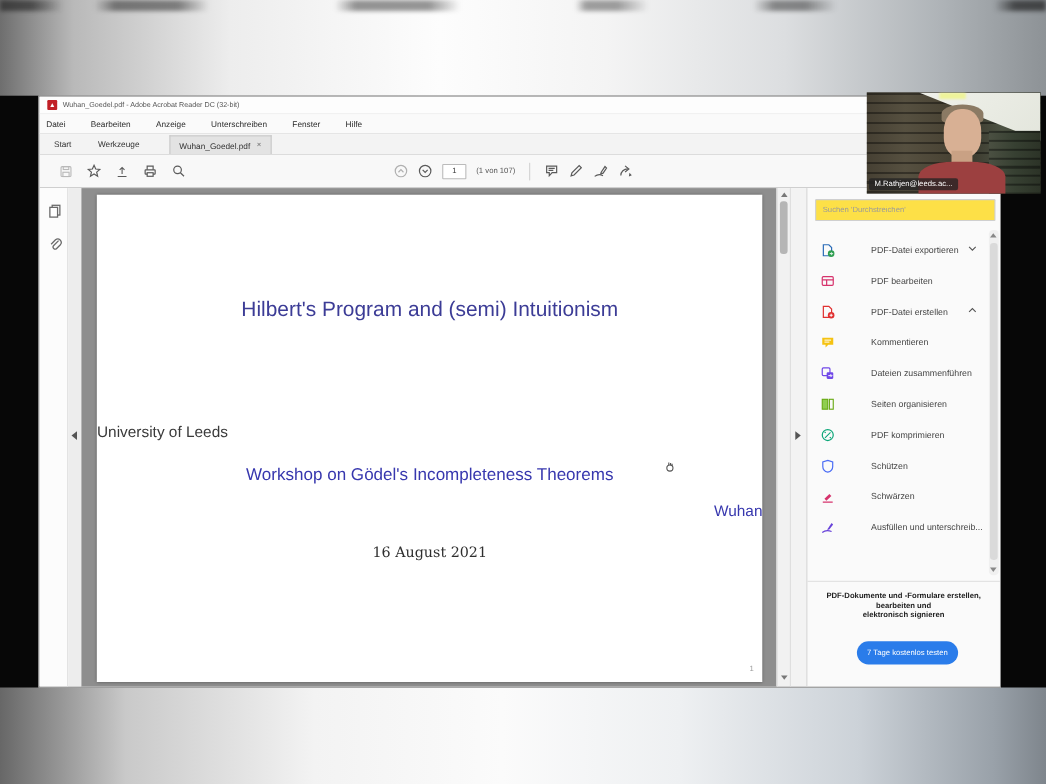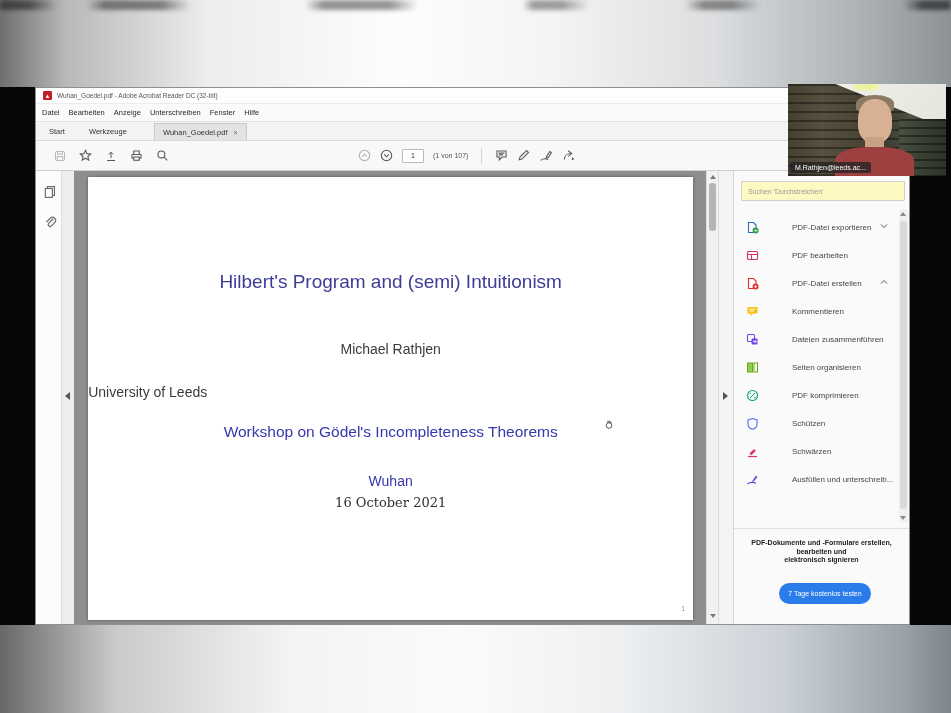--- a/index.html
+++ b/index.html
@@ -16,21 +16,21 @@
     background:linear-gradient(90deg,#676767 0%,#c9c9c9 12%,#f3f3f3 30%,#fbfbfb 48%,#eef0f2 65%,#ccd2d8 82%,#99a1a9 95%,#7e858c 100%);}
   
   .window{position:absolute;left:35px;top:87px;width:875px;height:538px;background:#fff;
           border:1px solid #8f8f8f;box-sizing:border-box;}
   .titlebar{position:absolute;left:0;top:0;right:0;height:16px;background:#fdfdfd;
             border-bottom:1px solid #ececec;display:flex;align-items:center;padding-left:7px;box-sizing:border-box;}
   .pdf-app-icon{width:9px;height:9px;background:#c11f25;border-radius:1px;margin-right:5px;
             display:flex;align-items:center;justify-content:center;color:#fff;font-size:6px;line-height:6px;}
   .titletext{font-size:6.5px;color:#555;white-space:nowrap;}
   .menubar{position:absolute;left:0;top:16px;right:0;height:18px;background:#fafafa;
-           border-bottom:1px solid #e3e3e3;display:flex;align-items:center;gap:9px;
+           border-bottom:1px solid #e3e3e3;display:flex;align-items:center;gap:23px;
            padding-left:6px;box-sizing:border-box;font-size:7.5px;color:#2b2b2b;}
   .menubar span{cursor:default;}
   .tabbar{position:absolute;left:0;top:34px;right:0;height:19px;background:#f3f3f3;
           border-bottom:1px solid #dcdcdc;box-sizing:border-box;font-size:7.5px;color:#333;}
   .tab-plain{position:absolute;top:0;height:19px;display:flex;align-items:center;}
   .tab-doc{position:absolute;left:118px;top:1px;height:17px;padding:0 8px;background:#e3e3e3;
            border:1px solid #c9c9c9;border-bottom:none;display:flex;align-items:center;gap:6px;box-sizing:border-box;}
   .tab-close{color:#666;font-size:7px;}
   .toolbar{position:absolute;left:0;top:53px;right:0;height:30px;background:#f8f8f8;
            border-bottom:1px solid #cfcfcf;box-sizing:border-box;}
@@ -48,37 +48,37 @@
   .tri-left{position:absolute;left:3px;top:221px;width:0;height:0;
             border-top:4px solid transparent;border-bottom:4px solid transparent;border-right:5px solid #555;}
   .canvas{width:627px;background:#8e8e8e;position:relative;overflow:hidden;padding-left:19px;}
   .page{position:absolute;left:14px;top:6px;width:605px;height:443px;background:#fff;
         box-shadow:0 0 3px rgba(0,0,0,.4);}
   .slide-title{position:absolute;left:0;top:94px;width:100%;text-align:center;
         font-size:19px;color:#3c3c96;}
   .slide-author{position:absolute;left:0;top:164px;width:100%;text-align:center;font-size:14px;color:#3a3a3a;}
   .slide-affil{position:absolute;left:0;top:207px;width:100%;text-align:left;font-size:14px;color:#3a3a3a;}
   .slide-event{position:absolute;left:0;top:246px;width:100%;text-align:center;font-size:15.5px;color:#3737ae;}
-  .slide-loc{position:absolute;left:0;top:279px;width:100%;text-align:center;font-size:14px;color:#3737ae;margin-top:17px;}
+  .slide-loc{position:absolute;left:0;top:279px;width:100%;text-align:right;font-size:14px;color:#3737ae;}
   .slide-date{position:absolute;left:0;top:318px;width:100%;text-align:center;font-size:13px;
         color:#2e2e2e;font-family:"DejaVu Serif","Liberation Serif",serif;}
   .slide-pagenum{position:absolute;right:8px;bottom:8px;font-size:7px;color:#999;}
   .hand-cursor{position:absolute;left:516px;top:242px;}
   .vscroll{width:12px;background:#f1f1f1;border-left:1px solid #ddd;box-sizing:border-box;position:relative;}
   .vthumb{position:absolute;left:2px;top:12px;width:7px;height:48px;background:#b5b5b5;border-radius:3px;}
   .arr{width:0;height:0;position:absolute;left:3px;}
   .arr-up{top:4px;border-left:3px solid transparent;border-right:3px solid transparent;border-bottom:4px solid #777;}
   .arr-down{bottom:6px;border-left:3px solid transparent;border-right:3px solid transparent;border-top:4px solid #777;}
   .rsplit{width:15px;background:#f3f3f3;border-left:1px solid #ddd;box-sizing:border-box;position:relative;}
   .tri-right{position:absolute;left:4px;top:221px;width:0;height:0;
              border-top:4px solid transparent;border-bottom:4px solid transparent;border-left:5px solid #555;}
   
   .sidebar{width:180px;background:#fafafa;border-left:1px solid #d5d5d5;box-sizing:border-box;position:relative;}
   .search{position:absolute;left:7px;top:10px;width:164px;height:20px;border:1px solid #cfcfcf;
-          background:#fef9c3;font-size:7px;color:#777;padding:0 6px;box-sizing:border-box;border-radius:1px;}
+          background:#fde047;font-size:7px;color:#777;padding:0 6px;box-sizing:border-box;border-radius:1px;}
   .search::placeholder{color:#9a9a9a;}
   .tools{position:absolute;left:0;top:42px;width:168px;}
   .tool{height:28px;display:flex;align-items:center;padding-left:12px;gap:10px;position:relative;cursor:default;}
   .tool .lbl{font-size:8px;color:#464646;white-space:nowrap;margin-left:23px;}
   .tool .chev{position:absolute;right:14px;top:10px;}
   .sb-scroll{position:absolute;right:1px;top:38px;width:9px;height:314px;background:#f0f0f0;border-radius:4px;}
   .sb-thumb{position:absolute;left:1px;top:12px;width:7px;height:288px;background:#dadada;border-radius:3px;}
   .sb-arr{position:absolute;left:1px;width:0;height:0;}
   .sb-up{top:3px;border-left:3px solid transparent;border-right:3px solid transparent;border-bottom:4px solid #888;}
   .sb-down{bottom:3px;border-left:3px solid transparent;border-right:3px solid transparent;border-top:4px solid #888;}
@@ -205,25 +205,24 @@
       </svg>
     </div>
 
     <div class="lsplit">
       <span class="tri-left"></span>
     </div>
 
     <div class="canvas">
       <div class="page">
         <div class="slide-title">Hilbert's Program and (semi) Intuitionism</div>
-        <div class="slide-author">Michael Rathjen</div>
         <div class="slide-affil">University of Leeds</div>
         <div class="slide-event">Workshop on Gödel's Incompleteness Theorems</div>
         <div class="slide-loc">Wuhan</div>
-        <div class="slide-date">16 October 2021</div>
+        <div class="slide-date">16 August 2021</div>
         <div class="slide-pagenum">1</div>
         <svg class="hand-cursor" width="10" height="11" viewBox="0 0 10 11">
           <circle cx="5" cy="6.5" r="2.8" fill="none" stroke="#555"></circle>
           <path d="M4 4V1.4M5.6 4V1.8M7 4.6V2.6" stroke="#555" fill="none"></path>
         </svg>
       </div>
     </div>
 
     <div class="vscroll">
       <span class="arr arr-up"></span>

